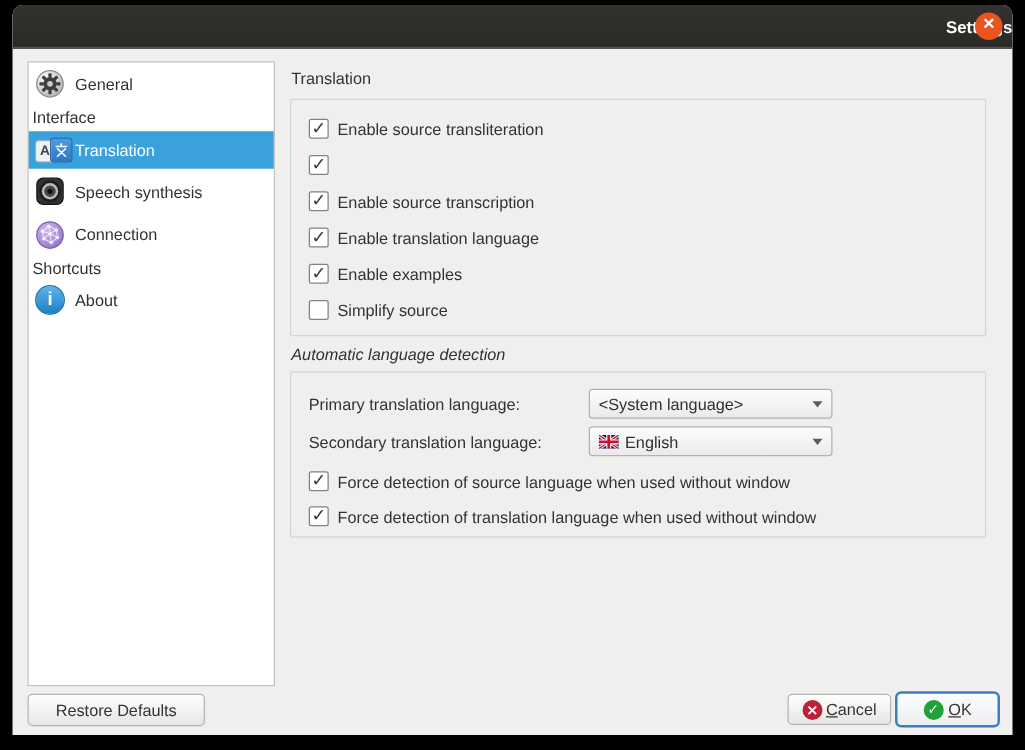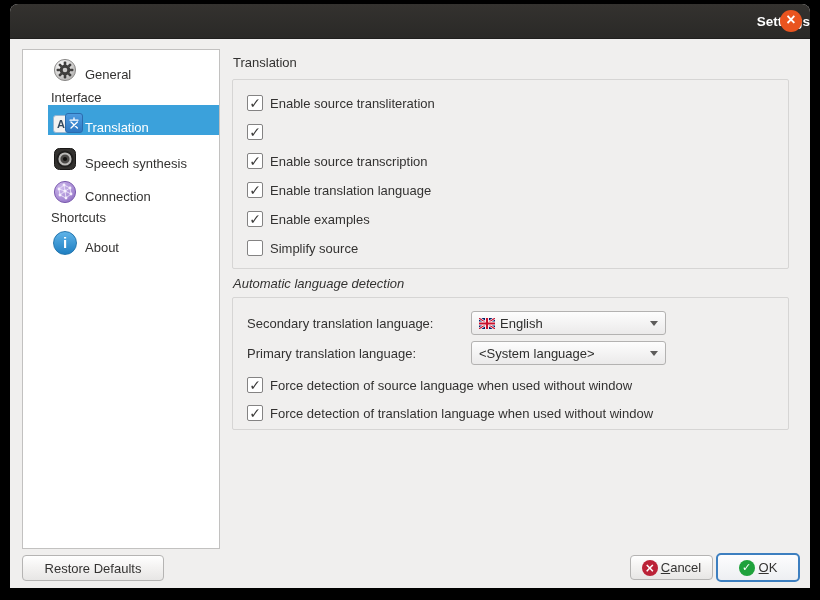--- a/index.html
+++ b/index.html
@@ -11,21 +11,21 @@
               border-bottom:1px solid #201f1e; display:flex; align-items:center; justify-content:flex-end; position:relative; }
   .title { color:#ffffff; font-weight:bold; font-size:13.5px; }
   .close-btn { position:absolute; right:8px; top:6px; width:22px; height:22px; border-radius:50%;
                background:#e9541f; display:flex; align-items:center; justify-content:center; cursor:pointer; }
   .close-x { color:#fff; font-size:16px; font-weight:bold; line-height:1; margin-top:-2px; }
   .content { position:absolute; top:35px; left:0; right:0; bottom:0; }
 
   
   .sidebar { position:absolute; left:12px; top:10px; width:198px; height:500px; background:#ffffff;
              border:1px solid #c2c1c0; box-sizing:border-box; display:flex; flex-direction:column; padding-top:2px; }
-  .srow { display:flex; align-items:flex-end; cursor:default;margin-left:25px; }
+  .srow { display:flex; align-items:center; cursor:default; }
   .rh1{height:30px}.rh2{height:23px}.rh3{height:30px}.rh4{height:36px}.rh5{height:33px}.rh6{height:21px}.rh7{height:30px}
   .srow .sicon { margin-left:5px; margin-right:8px; width:24px; height:24px; flex:0 0 auto;
                  display:flex; align-items:center; justify-content:center; position:relative; }
   .srow.noicon { padding-left:3px; }
   .srow.selected { background:#3ba1db; }
   .slabel { font-size:13px; color:#333231; }
   .srow.selected .slabel { color:#ffffff; }
 
   
   .ticon { position:relative; width:28px; height:22px; display:block; }
@@ -229,42 +229,42 @@
           <span class="cb">
               <span class="mark"></span>
             </span>
           <span class="cblabel">Simplify source</span>
         </label>
       </div>
 
       <div class="group-title" style="top:237px;font-style:italic;">Automatic language detection</div>
       <div class="group-frame" id="frame2">
         <div class="comborow">
+          <span class="fieldlabel">Primary translation language:</span>
+          <div class="combo">
+            <span class="combo-text">&lt;System language&gt;</span>
+            <span class="combo-arrow"></span>
+          </div>
+        </div>
+        <div class="comborow">
           <span class="fieldlabel">Secondary translation language:</span>
           <div class="combo">
             <span class="flag">
               <svg width="16" height="11" viewBox="0 0 16 11">
                 <rect width="16" height="11" fill="#012169"></rect>
                 <path d="M0 0 L16 11 M16 0 L0 11" stroke="#ffffff" stroke-width="2.6"></path>
                 <path d="M0 0 L16 11 M16 0 L0 11" stroke="#C8102E" stroke-width="1.1"></path>
                 <path d="M8 0 V11 M0 5.5 H16" stroke="#ffffff" stroke-width="4"></path>
                 <path d="M8 0 V11 M0 5.5 H16" stroke="#C8102E" stroke-width="2.2"></path>
               </svg>
             </span>
             <span class="combo-text">English</span>
             <span class="combo-arrow"></span>
           </div>
         </div>
-        <div class="comborow">
-          <span class="fieldlabel">Primary translation language:</span>
-          <div class="combo">
-            <span class="combo-text">&lt;System language&gt;</span>
-            <span class="combo-arrow"></span>
-          </div>
-        </div>
         <label class="cbrow det-cb">
           <span class="cb">
               <span class="mark">✓</span>
             </span>
           <span class="cblabel">Force detection of source language when used without window</span>
         </label>
         <label class="cbrow det-cb">
           <span class="cb">
               <span class="mark">✓</span>
             </span>

